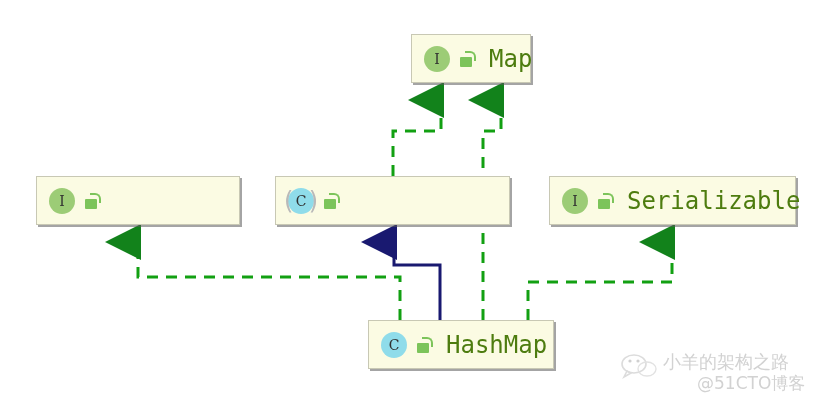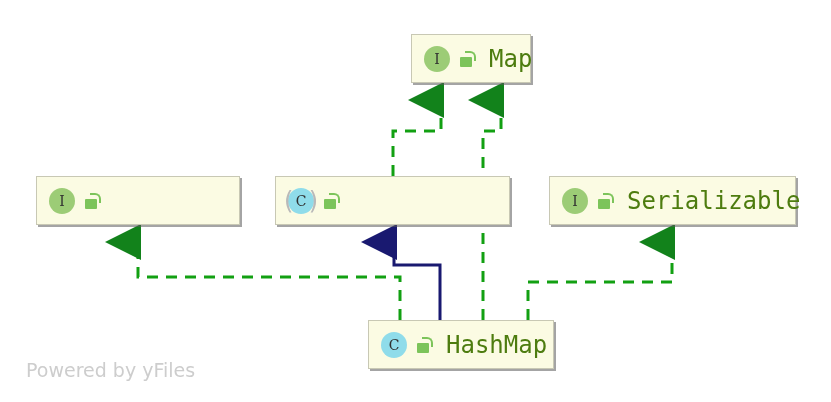--- a/index.html
+++ b/index.html
@@ -231,16 +231,26 @@
     <span class="badge-wrap">
       <span class="badge badge-class">C</span>
     </span>
     <span class="lock">
       <span class="lock-shackle"></span>
         <span class="lock-body"></span>
     </span>
     <span class="node-label">HashMap</span>
   </div>
 
-  <div class="watermark-yfiles">Powered by yFiles</div>
-
+
+  <div class="watermark-cn">
+    <svg class="wm-icon" viewBox="0 0 40 28">
+      <ellipse cx="15" cy="12" rx="12" ry="9" fill="none" stroke="#dcdcdc" stroke-width="1.6"></ellipse>
+      <path d="M 8 19 L 5 25 L 12 21 Z" fill="none" stroke="#dcdcdc" stroke-width="1.6"></path>
+      <circle cx="11" cy="9" r="1.6" fill="#d0d0d0"></circle>
+      <circle cx="19" cy="9" r="1.6" fill="#d0d0d0"></circle>
+      <ellipse cx="28" cy="17" rx="9" ry="7" fill="none" stroke="#e2e2e2" stroke-width="1.4"></ellipse>
+    </svg>
+    <div class="wm-line1">小羊的架构之路</div>
+    <div class="wm-line2">@51CTO博客</div>
+  </div>
 
 </div>
 
 </body></html>

